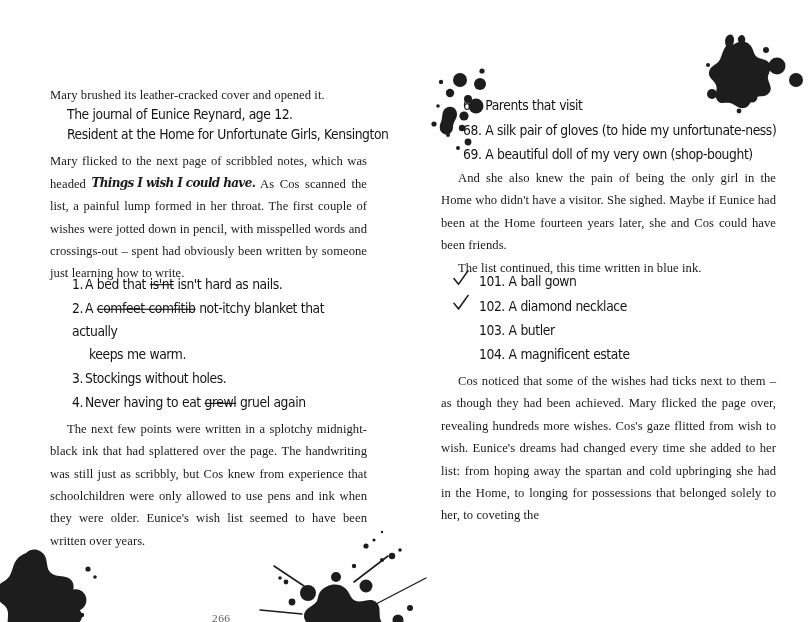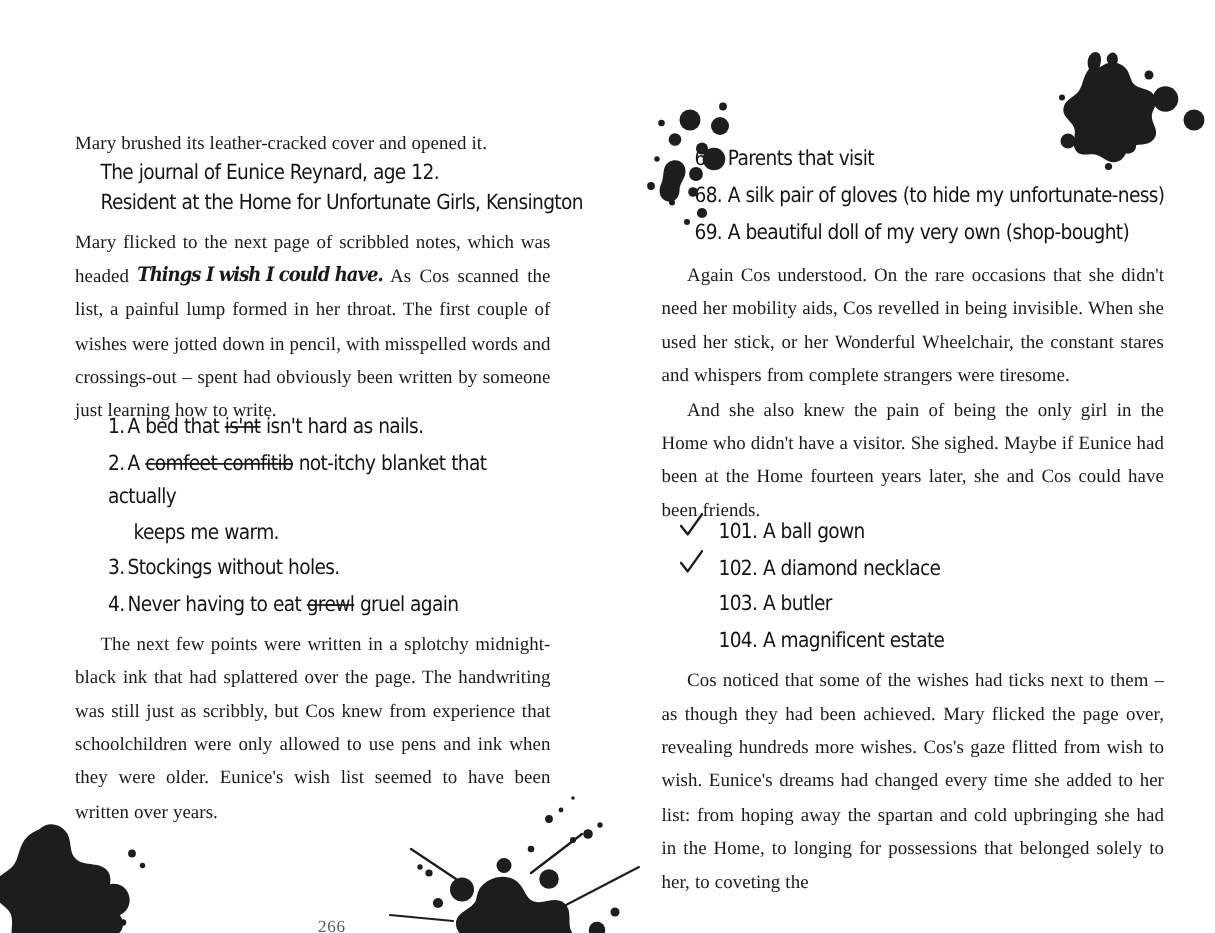--- a/index.html
+++ b/index.html
@@ -196,24 +196,24 @@
 
   <div class="page page-right">
     <div class="col">
 
       <ul class="hand-list-r hand" id="right-top-list" style="margin-top:17px;">
           <li><span class="num">67.</span><span> Parents that visit</span></li>
           <li><span class="num">68.</span><span> A silk pair of gloves (to hide my unfortunate-ness)</span></li>
           <li><span class="num">69.</span><span> A beautiful doll of my very own (shop-bought)</span></li>
         </ul>
 
-      <p class="body indent" style="margin-top:6px;">Again Cos understood. On the rare occasions that she didn't need her mobility aids, Cos revelled in being invisible. When she used her stick, or her Wonderful Wheelchair, the constant stares and whispers from complete strangers were tiresome.</p>
 
       <p class="body indent">And she also knew the pain of being the only girl in the Home who didn't have a visitor. She sighed. Maybe if Eunice had been at the Home fourteen years later, she and Cos could have been friends.</p>
 
+      <p class="body indent nojust">The list continued, this time written in blue ink.</p>
 
       <ul class="tick-list hand" id="right-tick-list">
           <li><span class="tick"><svg width="16" height="16" viewBox="0 0 16 16">
                 <path d="M1 8 L5.5 13 L15 1" fill="none" stroke="#1d1d1d" stroke-width="1.5" stroke-linecap="round" stroke-linejoin="round"></path>
               </svg></span><span class="num">101.</span><span> A ball gown</span></li>
           <li><span class="tick"><svg width="16" height="16" viewBox="0 0 16 16">
                 <path d="M1 8 L5.5 13 L15 1" fill="none" stroke="#1d1d1d" stroke-width="1.5" stroke-linecap="round" stroke-linejoin="round"></path>
               </svg></span><span class="num">102.</span><span> A diamond necklace</span></li>
           <li><span class="num">103.</span><span> A butler</span></li>
           <li><span class="num">104.</span><span> A magnificent estate</span></li>

